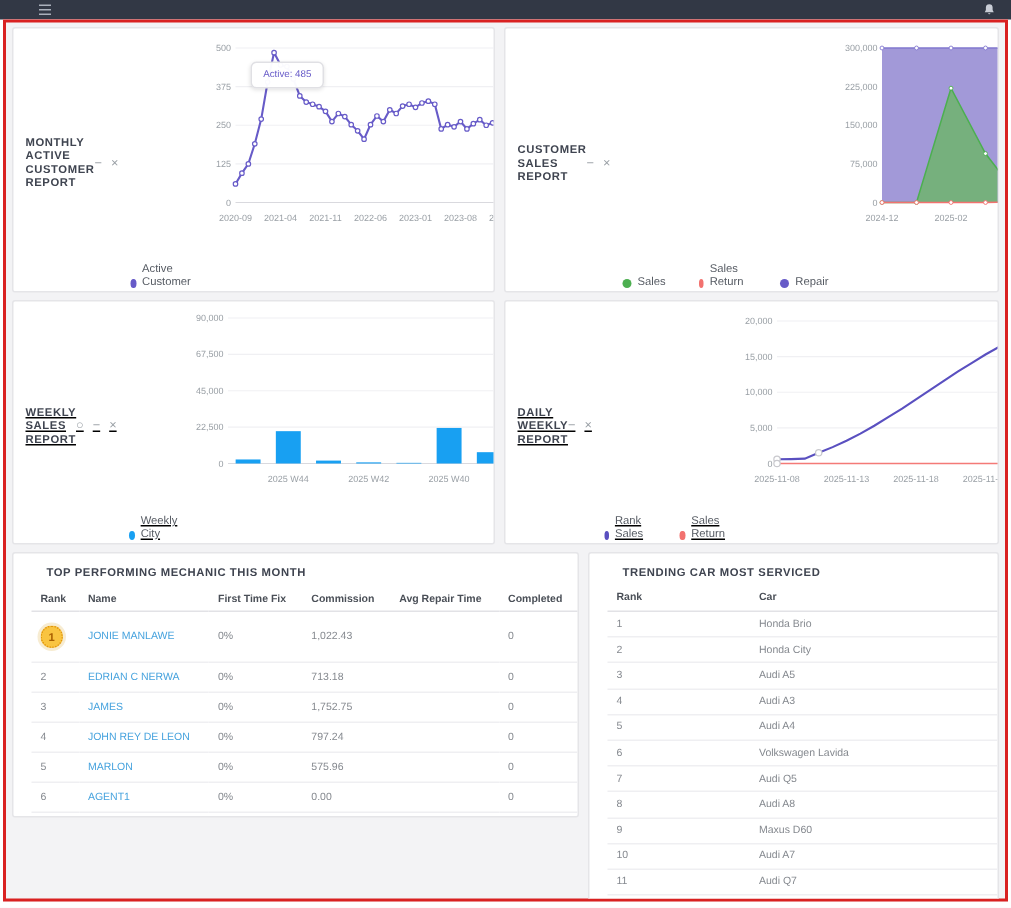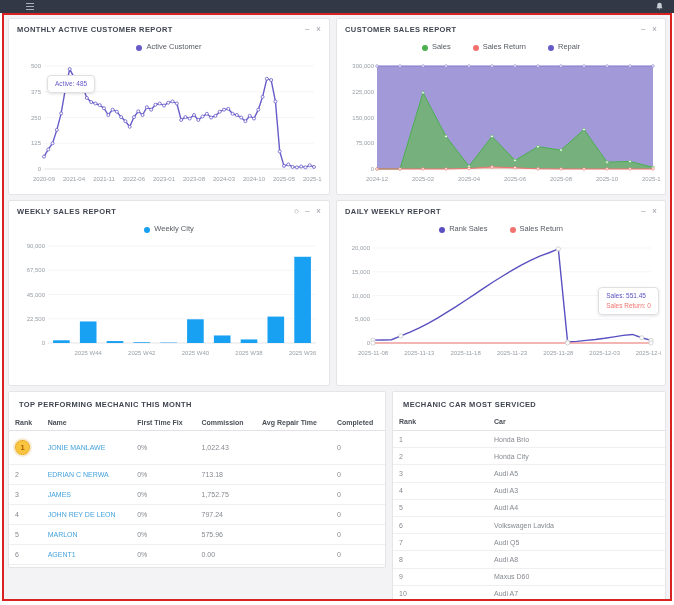--- a/index.html
+++ b/index.html
@@ -10,44 +10,44 @@
   .hamburger { display:flex; flex-direction:column; gap:1.5px; cursor:pointer; }
   .hamburger span { width:8px; height:1.3px; background:#aab0bb; display:block; }
   .bell svg { display:block; }
 
   .frame { position:absolute; top:13px; left:2px; width:670px; height:588px;
            border:2px solid #d92121; background:#f3f3f5; padding:3px 4px; overflow:hidden; }
 
   .row1, .row2 { display:grid; grid-template-columns:322px 330px; gap:6px; margin-bottom:5px; }
   .row3 { display:grid; grid-template-columns:378px 274px; gap:6px; align-items:start; }
 
-  .card { background:#fff; border:1px solid #e5e5e8; border-radius:2px; display:flex; flex-direction:column; overflow:hidden; }
+  .card { background:#fff; border:1px solid #e5e5e8; border-radius:2px; display:flex; overflow:hidden; }
   .row1 .card { height:177px; }
-  .row2 .card { height:186px; }
+  .row2 .card { height:163px;text-decoration:underline; }
 
   .card-head { display:flex; align-items:center; justify-content:space-between; padding:6px 8px 3px 8px; }
   .card-title { font-size:7.5px; font-weight:bold; color:#3f4450; letter-spacing:.4px; }
   .controls { display:flex; gap:6px; color:#9aa0a6; font-size:8.5px; line-height:1; }
   .controls span { cursor:pointer; }
 
   .legend { display:flex; justify-content:center; gap:22px; padding:5px 0 2px 0; }
   .lg-item { display:flex; align-items:flex-end; gap:4px; font-size:7.5px; color:#565b63; cursor:pointer; }
   .dot { width:6px; height:6px; border-radius:50%; display:inline-block; }
 
   .chart-wrap { position:relative; flex:1; display:flex; justify-content:center; align-items:flex-start; padding-top:3px; }
   svg text { font-family:"Liberation Sans", sans-serif; }
 
   .tip { position:absolute; background:rgba(255,255,255,.97); border:1px solid #e0e0e4; border-radius:4px;
          box-shadow:0 1px 3px rgba(0,0,0,.12); padding:3px 7px; font-size:6.5px; line-height:1.5; pointer-events:none; }
   .tip-active { left:38px; top:22px; color:#675bc8; }
   .tip-daily  { right:6px; top:52px; text-align:left; }
   .tip-daily .t1 { color:#5a50c0; }
   .tip-daily .t2 { color:#f2726f; }
 
-  .tbl-card { background:#fff; border:1px solid #e5e5e8; border-radius:2px; padding:6px 0 2px 0; }
+  .tbl-card { background:#fff; border:1px solid #e5e5e8; border-radius:2px; padding:6px 0 2px 12px; }
   .tbl-title { font-size:7.5px; font-weight:bold; color:#3f4450; letter-spacing:.4px; padding:2px 10px 6px 10px; }
   table { width:100%; border-collapse:collapse; }
   th { font-size:7px; font-weight:bold; color:#4a4f57; text-align:left; padding:4px 6px; border-bottom:1px solid #e2e2e6; }
   td { font-size:7px; color:#85898f; padding:6px 6px; border-bottom:1px solid #efeff2; }
   #car-table td { padding:4.6px 6px; }
   #car-table th { padding:3px 6px 5px 6px; }
   .name-link { color:#47a3de; cursor:pointer; }
   .medal { width:15px; height:15px; border-radius:50%; background:#f9c440; border:1.5px dotted #e0960f;
            box-shadow:0 0 0 2px #f7ecd2; display:flex; align-items:center; justify-content:center;
            color:#a95f00; font-weight:bold; font-size:7.5px; }
@@ -436,21 +436,21 @@
               <td>0%</td>
               <td>0.00</td>
               <td></td>
               <td>0</td>
             </tr>
           </tbody>
       </table>
     </div>
 
     <div class="tbl-card">
-      <div class="tbl-title">MECHANIC CAR MOST SERVICED</div>
+      <div class="tbl-title">TRENDING CAR MOST SERVICED</div>
       <table id="car-table">
         <thead>
             <tr id="car-head">
               <th style="width: 95px;">Rank</th>
               <th style="width: auto;">Car</th>
             </tr>
           </thead>
         <tbody id="car-body">
             <tr>
               <td>1</td>

